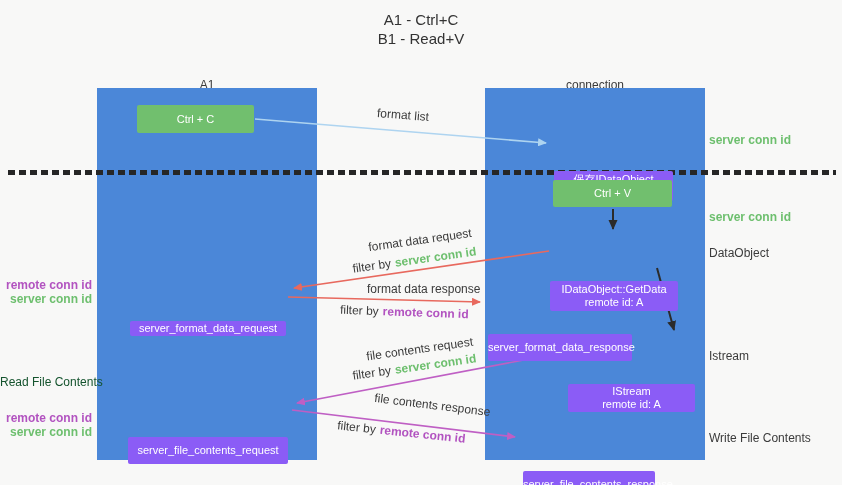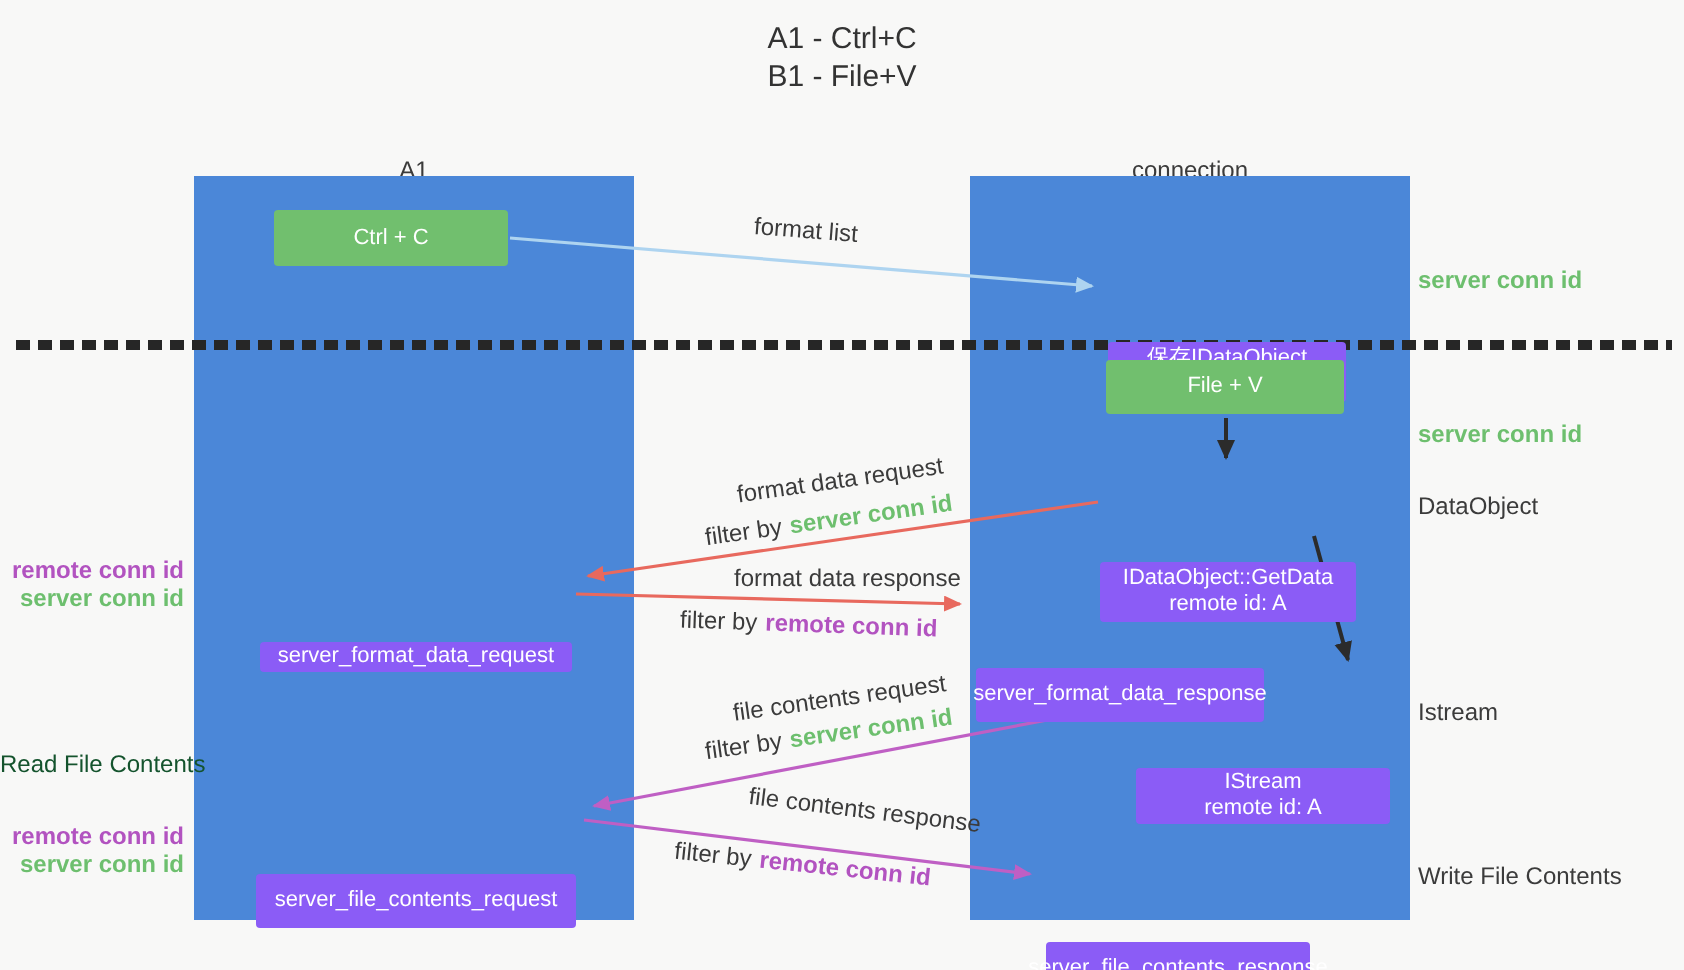--- a/index.html
+++ b/index.html
@@ -18,21 +18,21 @@
   .colhead-a{left:97px;}
   .colhead-b{left:485px;}
   .column{top:88px;width:220px;height:372px;background:#4b87d8;}
   .col-a{left:97px;}
   .col-b{left:485px;}
   .divider{
     left:8px;top:170px;width:828px;height:5px;
     background:repeating-linear-gradient(90deg,#262626 0 7px,transparent 7px 11px);
   }
   .box{
-    display:flex;flex-direction:column;align-items:center;justify-content:center;
+    display:flex;flex-direction:column;justify-content:center;
     color:#fff;font-size:11px;line-height:13px;text-align:center;
     border-radius:2px;white-space:nowrap;
   }
   .green-box{background:#71bf6e;}
   .orange-box{background:#8b5cf6;margin-top:44px;}
   .b-ctrl-c{left:137px;top:105px;width:117px;height:28px;}
   .b-save{left:554px;top:127px;width:119px;height:30px;}
   .b-ctrl-v{left:553px;top:180px;width:119px;height:27px;}
   .b-getdata{left:550px;top:237px;width:128px;height:30px;}
   .b-fmt-req{left:130px;top:277px;width:156px;height:15px;}
@@ -46,21 +46,21 @@
   .pur{color:#b253c0;font-weight:bold;}
   .pre{margin-right:4px;}
   .lbl-left{position:absolute;left:0;width:92px;text-align:right;font-size:12px;white-space:nowrap;}
   .lbl-right{position:absolute;left:709px;font-size:12px;white-space:nowrap;}
 </style>
 </head>
 <body>
 
 <div class="abs title">
   <div>A1 - Ctrl+C</div>
-  <div>B1 - File+V</div>
+  <div>B1 - Read+V</div>
 </div>
 
 <div class="abs colhead colhead-a">
   <div>A1</div>
   <div>remote</div>
 </div>
 <div class="abs colhead colhead-b">
   <div>connection</div>
 </div>
 
@@ -96,21 +96,21 @@
 <div class="abs box green-box b-ctrl-c">
   <div>Ctrl + C</div>
 </div>
 
 <div class="abs box orange-box b-save">
   <div>保存IDataObject</div>
   <div>remote id: A</div>
 </div>
 
 <div class="abs box green-box b-ctrl-v">
-  <div>File + V</div>
+  <div>Ctrl + V</div>
 </div>
 
 <div class="abs box orange-box b-getdata">
   <div>IDataObject::GetData</div>
   <div>remote id: A</div>
 </div>
 
 <div class="abs box orange-box b-fmt-req">
   <div>server_format_data_request</div>
 </div>

